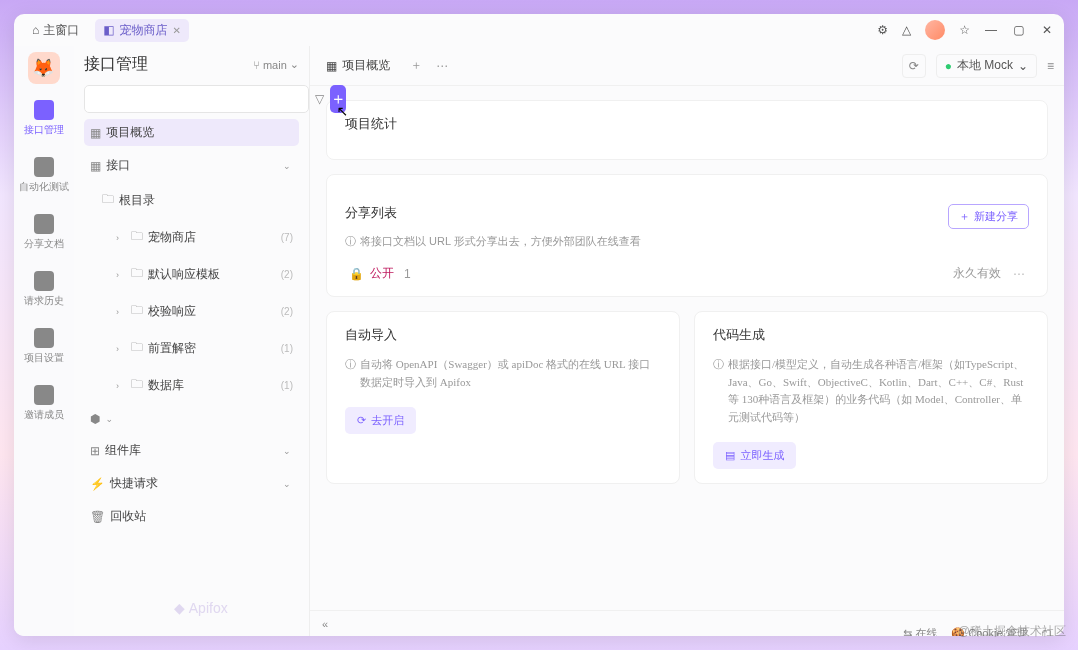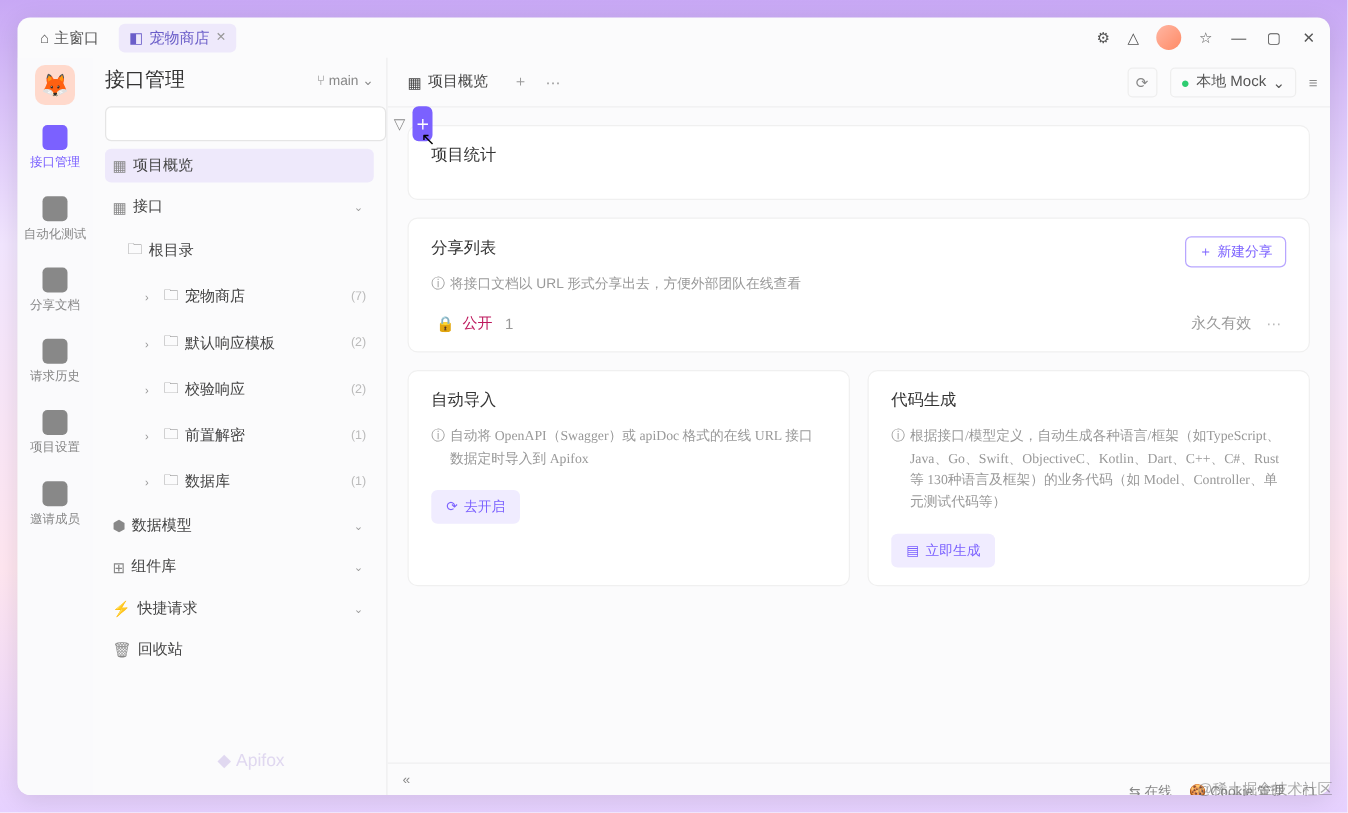--- a/index.html
+++ b/index.html
@@ -48,21 +48,21 @@
 .env-select { height: 24px; border: 1px solid #eee; border-radius: 4px; padding: 0 8px; display: flex; align-items: center; gap: 5px; color: #555; cursor: pointer; }
 .env-dot { color: #2ecc71; }
 .menu-btn { color: #888; cursor: pointer; }
 .content { flex: 1; padding: 14px 16px; overflow: auto; }
 .card { background: #fff; border: 1px solid #f0f0f0; border-radius: 8px; padding: 14px 18px; margin-bottom: 14px; }
 .card-title { font-size: 13px; font-weight: 500; margin-bottom: 12px; }
 .stats-row { display: flex; }
 .stat { flex: 1; }
 .stat-val { font-size: 20px; color: #333; margin-bottom: 4px; }
 .stat-label { font-size: 11px; color: #999; }
-.share-head { display: flex; justify-content: space-between; align-items: flex-start; }
+.share-head { display: flex; justify-content: space-between; align-items: flex-start; margin-top: 15px; }
 .share-desc { font-size: 11px; color: #999; display: flex; align-items: center; gap: 4px; margin-top: 4px; }
 .new-share-btn { border: 1px solid #b8a6ff; color: #7b61ff; padding: 4px 10px; border-radius: 5px; cursor: pointer; display: flex; align-items: center; gap: 4px; font-size: 11px; }
 .share-row { display: flex; align-items: center; padding: 10px 4px 0 4px; margin-top: 6px; }
 .share-lock { color: #7b61ff; margin-right: 6px; }
 .share-name { color: #be185d; margin-right: 10px; }
 .share-count { color: #999; }
 .share-expire { margin-left: auto; color: #999; margin-right: 12px; }
 .share-more { color: #bbb; cursor: pointer; }
 .two-col { display: flex; gap: 14px; }
 .two-col .card { flex: 1; font-family: Liberation Serif, serif; }
@@ -185,21 +185,20 @@
         </div>
       <div class="tree-item indent2">
           <span class="chevron">›</span>
           <span class="folder-icon">🗀</span>
           <span class="tree-label">数据库</span>
           <span class="tree-count">(1)</span>
         </div>
 
       <div class="tree-item">
           <span class="folder-icon">⬢</span>
-          <span class="tree-label">数据模型</span>
           <span class="chevron">⌄</span>
         </div>
       <div class="tree-item">
           <span class="folder-icon">⊞</span>
           <span class="tree-label">组件库</span>
           <span class="chevron">⌄</span>
         </div>
       <div class="tree-item">
           <span class="folder-icon">⚡</span>
           <span class="tree-label">快捷请求</span>

